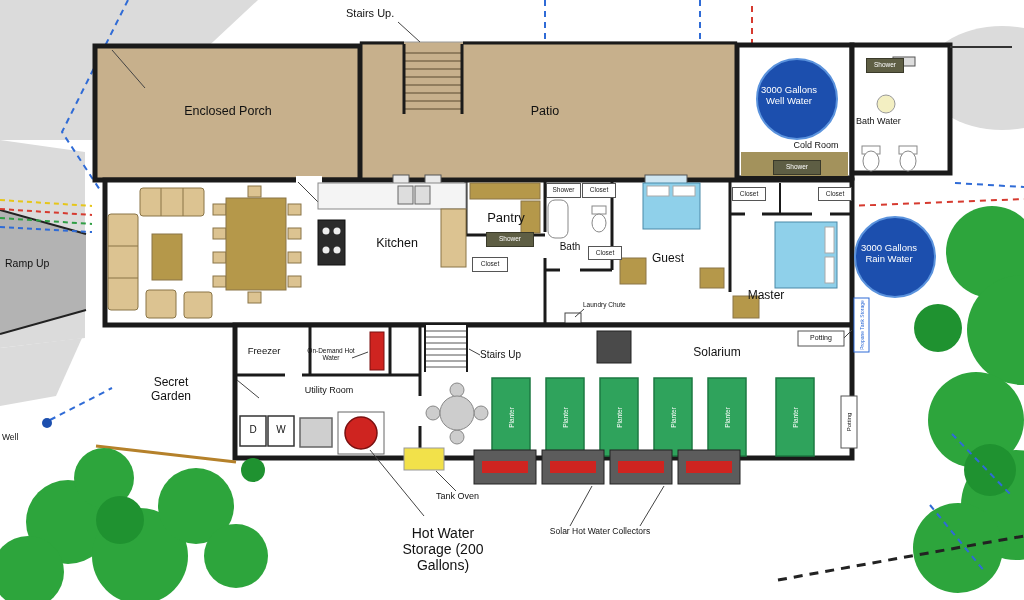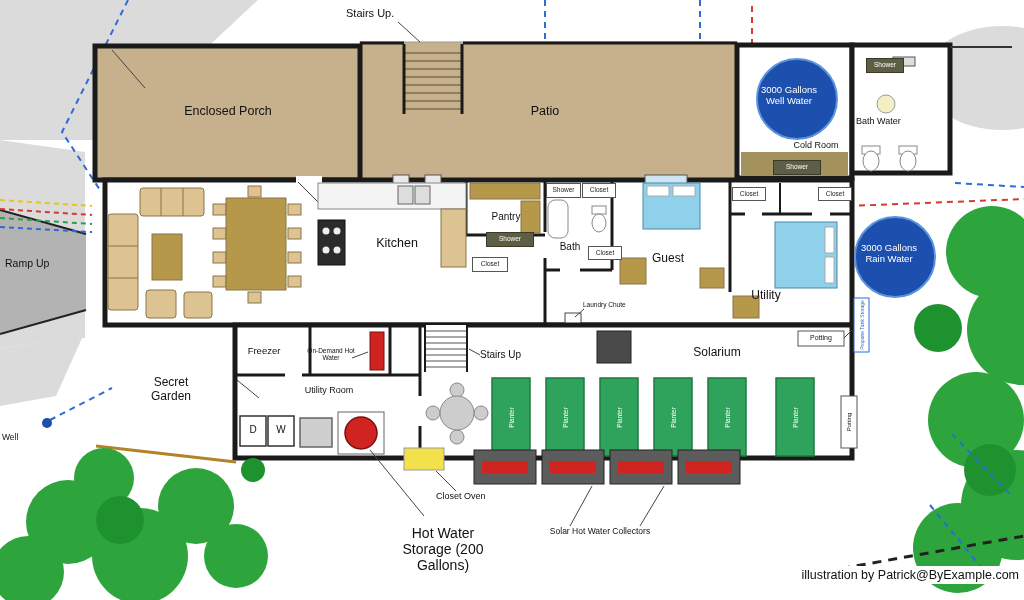--- a/index.html
+++ b/index.html
@@ -325,33 +325,33 @@
   <g>
     <circle cx="47" cy="423" r="5" fill="var(--tank-blue,#1c4fae)"></circle>
   </g>
 </svg>
 
 <div class="lbl" style="left:346px;top:7px;font-size:11px">Stairs Up.</div>
 <div class="lbl c" style="left:148px;top:104px;width:160px;font-size:12.5px">Enclosed Porch</div>
 <div class="lbl c" style="left:505px;top:104px;width:80px;font-size:12.5px">Patio</div>
 <div class="lbl" style="left:5px;top:257px;font-size:10.5px">Ramp Up</div>
 <div class="lbl c" style="left:358px;top:236px;width:78px;font-size:12.5px">Kitchen</div>
-<div class="lbl c" style="left:478px;top:211px;width:56px;font-size:10px">Pantry</div>
+<div class="lbl c" style="left:478px;top:211px;width:56px;font-size:13px">Pantry</div>
 <div class="lbl c" style="left:550px;top:241px;width:40px;font-size:10px">Bath</div>
 <div class="lbl c" style="left:638px;top:252px;width:60px;font-size:12px">Guest</div>
-<div class="lbl c" style="left:736px;top:289px;width:60px;font-size:12px">Utility</div>
+<div class="lbl c" style="left:736px;top:289px;width:60px;font-size:12px">Master</div>
 <div class="lbl c" style="left:238px;top:346px;width:52px;font-size:9.5px">Freezer</div>
 <div class="lbl c" style="left:306px;top:347px;width:50px;font-size:6.5px">On-Demand Hot Water</div>
 <div class="lbl" style="left:480px;top:349px;font-size:10px">Stairs Up</div>
 <div class="lbl c" style="left:684px;top:346px;width:66px;font-size:12px">Solarium</div>
 <div class="lbl c" style="left:138px;top:376px;width:66px;font-size:12px">Secret Garden</div>
 <div class="lbl c" style="left:298px;top:385px;width:62px;font-size:9px">Utility Room</div>
 <div class="lbl c" style="left:240px;top:424px;width:26px;font-size:10px">D</div>
 <div class="lbl c" style="left:268px;top:424px;width:26px;font-size:10px">W</div>
-<div class="lbl" style="left:436px;top:491px;font-size:9px">Closet Oven</div>
+<div class="lbl" style="left:436px;top:491px;font-size:9px">Tank Oven</div>
 <div class="lbl c" style="left:394px;top:525px;width:98px;font-size:14px">Hot Water Storage (200 Gallons)</div>
 <div class="lbl c" style="left:528px;top:527px;width:144px;font-size:8.5px">Solar Hot Water Collectors</div>
 <div class="lbl c" style="left:757px;top:85px;width:64px;font-size:9.5px;color:#fff">3000 Gallons Well Water</div>
 <div class="lbl c" style="left:855px;top:243px;width:68px;font-size:9.5px;color:#fff">3000 Gallons Rain Water</div>
 <div class="lbl" style="left:856px;top:116px;font-size:9px;white-space:nowrap">Bath Water</div>
 <div class="lbl c" style="left:780px;top:140px;width:72px;font-size:9px">Cold Room</div>
 
 <div class="badge" style="left:866px;top:58px;width:36px;height:13px">Shower</div>
 <div class="badge" style="left:773px;top:160px;width:46px;height:13px">Shower</div>
 <div class="badge" style="left:486px;top:232px;width:46px;height:13px">Shower</div>
@@ -387,15 +387,14 @@
 <div class="lbl c" style="left:798px;top:334px;width:46px;font-size:7px">Potting</div>
 <div class="vbox" style="left:841px;top:396px;width:16px;height:52px;font-size:6px">
       <span>Potting</span>
     </div>
 <div class="vbox" style="left:854px;top:298px;width:15px;height:54px;font-size:5px;color:var(--line-blue,#2f6bd6)">
       <span>Propane Tank Storage</span>
     </div>
 
 <div class="lbl" style="left:2px;top:433px;font-size:8.5px">Well</div>
 
-<div class="lbl" style="left:724px;top:566px;width:292px;font-size:12.5px;text-align:right;background:#fff;padding:2px 3px">illustration by Patrick@ByExample.com</div>
 
 </div>
 
 </body></html>

